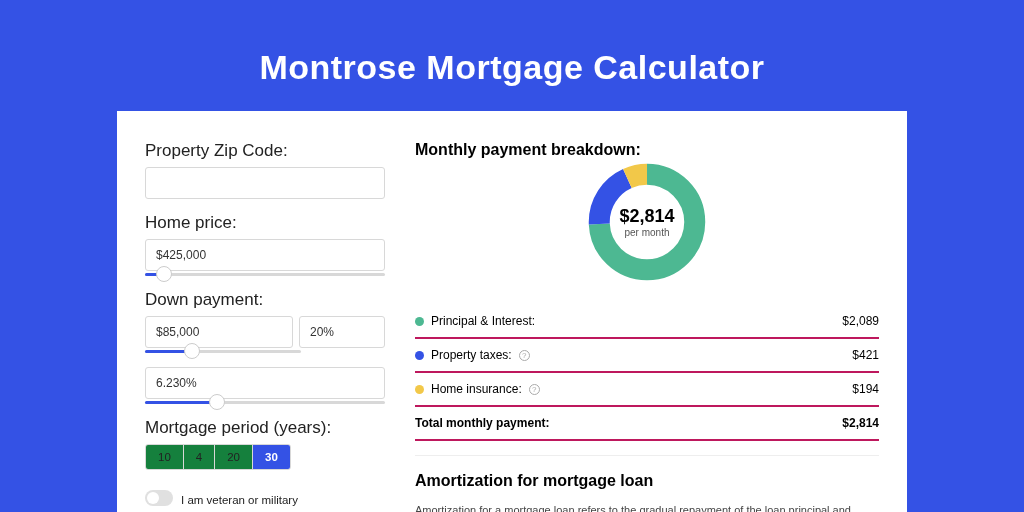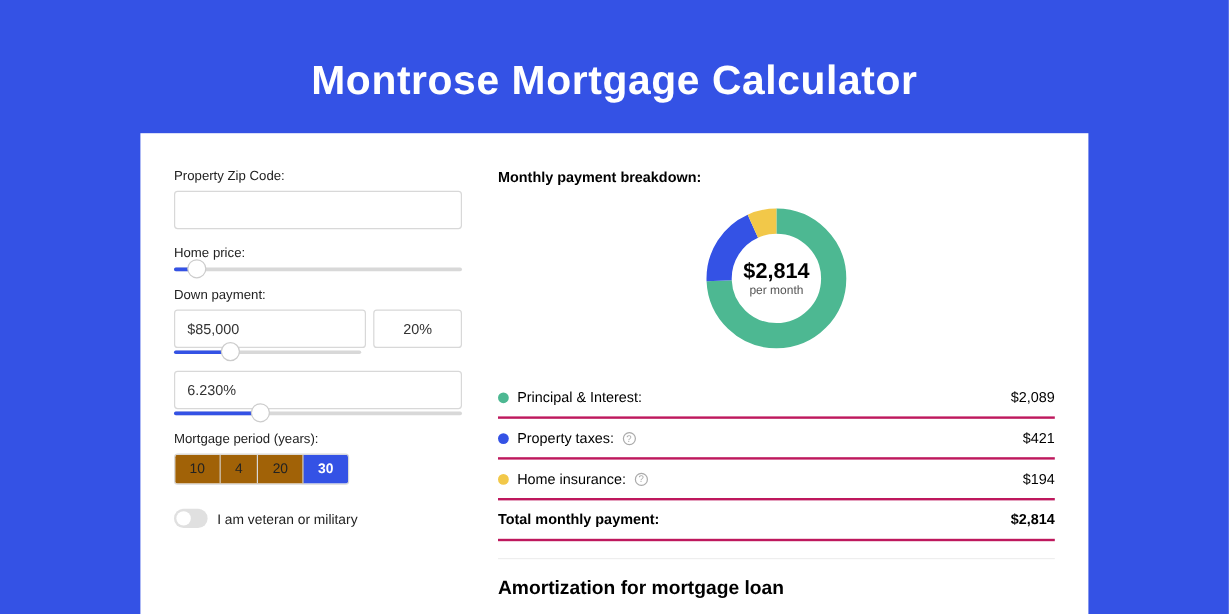--- a/index.html
+++ b/index.html
@@ -23,34 +23,34 @@
   margin: 0 auto;
   width: 790px;
   padding: 30px 28px 20px 28px;
   display: flex;
   gap: 30px;
 }
 .left-col { width: 240px; flex: 0 0 240px; }
 .right-col { flex: 1; }
 
 .field-label {
-  font-size: 11px;
+  font-size: 17px;
   color: #222;
   margin: 0 0 6px 0;
 }
 .text-input {
   width: 100%;
   height: 32px;
   border: 1px solid #d8d8d8;
   border-radius: 3px;
   padding: 0 10px;
   font-size: 12px;
   color: #333;
 }
-.text-input.small { width: 74px; text-align: center; }
+.text-input.small { width: 86px; }
 .row { display: flex; gap: 6px; }
 .field-block { margin-bottom: 14px; }
 .slider-track {
   height: 3px;
   background: #d8d8d8;
   position: relative;
   margin-top: 2px;
   border-radius: 2px;
 }
 .slider-fill {
@@ -67,21 +67,21 @@
   border-radius: 50%;
   position: absolute;
   top: -7px;
   transform: translateX(-50%);
 }
 
 .period-btns { display: flex; gap: 0; border: 1px solid #d8d8d8; border-radius: 3px; overflow: hidden; width: max-content; }
 .period-btn {
   padding: 6px 12px;
   font-size: 11.5px;
-  background: #a16207;
+  background: #15803d;
   border: none;
   border-right: 1px solid #d8d8d8;
   cursor: pointer;
   color: #222;
 }
 .period-btn:last-child { border-right: none; }
 .period-btn.active { background: #3452e5; color: #fff; font-weight: 600; }
 
 .toggle-row { display: flex; align-items: flex-end; gap: 8px; margin-top: 20px; }
 .toggle {
@@ -93,21 +93,21 @@
 .toggle::after {
   content: "";
   position: absolute;
   width: 12px; height: 12px;
   background: #fff;
   border-radius: 50%;
   top: 2px; left: 2px;
 }
 .toggle-label { font-size: 11.5px; color: #222; }
 
-.breakdown-title { font-size: 12px; font-weight: 700; margin-bottom: 14px; }
+.breakdown-title { font-size: 16px; font-weight: 700; }
 .donut-wrap { display: flex; justify-content: center; margin-bottom: 20px; }
 .donut { position: relative; width: 126px; height: 126px; }
 .donut svg { width: 126px; height: 126px; transform: rotate(-90deg); }
 .donut-center {
   position: absolute;
   top: 0; left: 0; width: 100%; height: 100%;
   display: flex;
   flex-direction: column;
   align-items: center;
   justify-content: center;
@@ -154,20 +154,21 @@
 <div class="card">
   <div class="left-col">
 
     <div class="field-block">
       <div class="field-label">Property Zip Code:</div>
       <input class="text-input" value="" style="">
     </div>
 
     <div class="field-block">
       <div class="field-label">Home price:</div>
+      <input class="text-input" value="$425,000" style="">
       <div class="slider-track">
         <div class="slider-fill" style="width:8%"></div>
         <div class="slider-thumb" style="left:8%"></div>
       </div>
     </div>
 
     <div class="field-block">
       <div class="field-label">Down payment:</div>
       <div class="row">
         <input class="text-input" style="flex: 1 1 0%;" value="$85,000">

